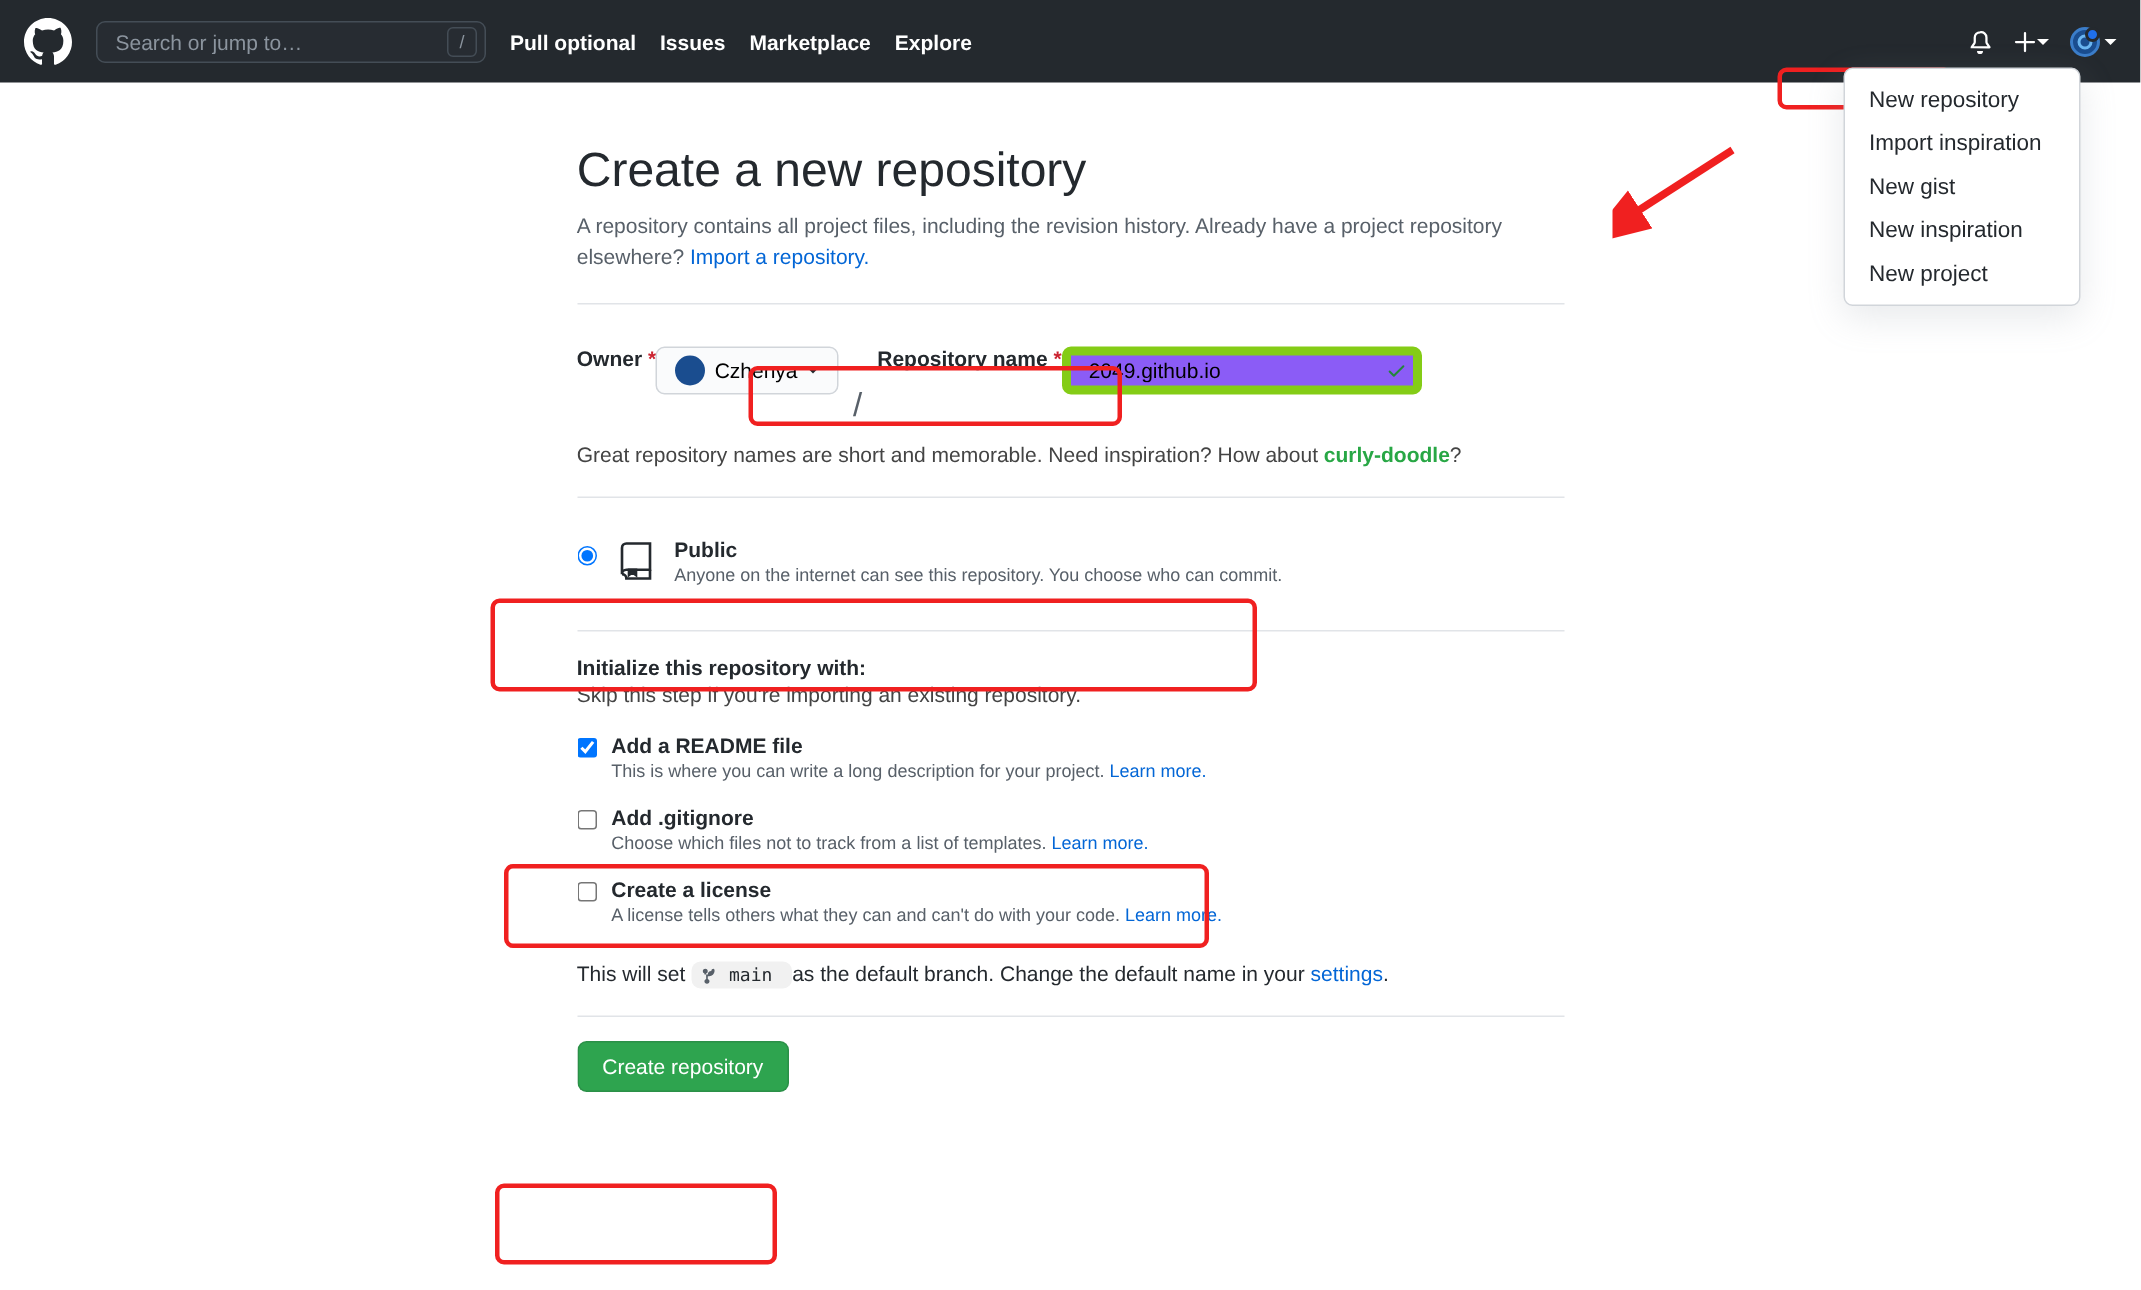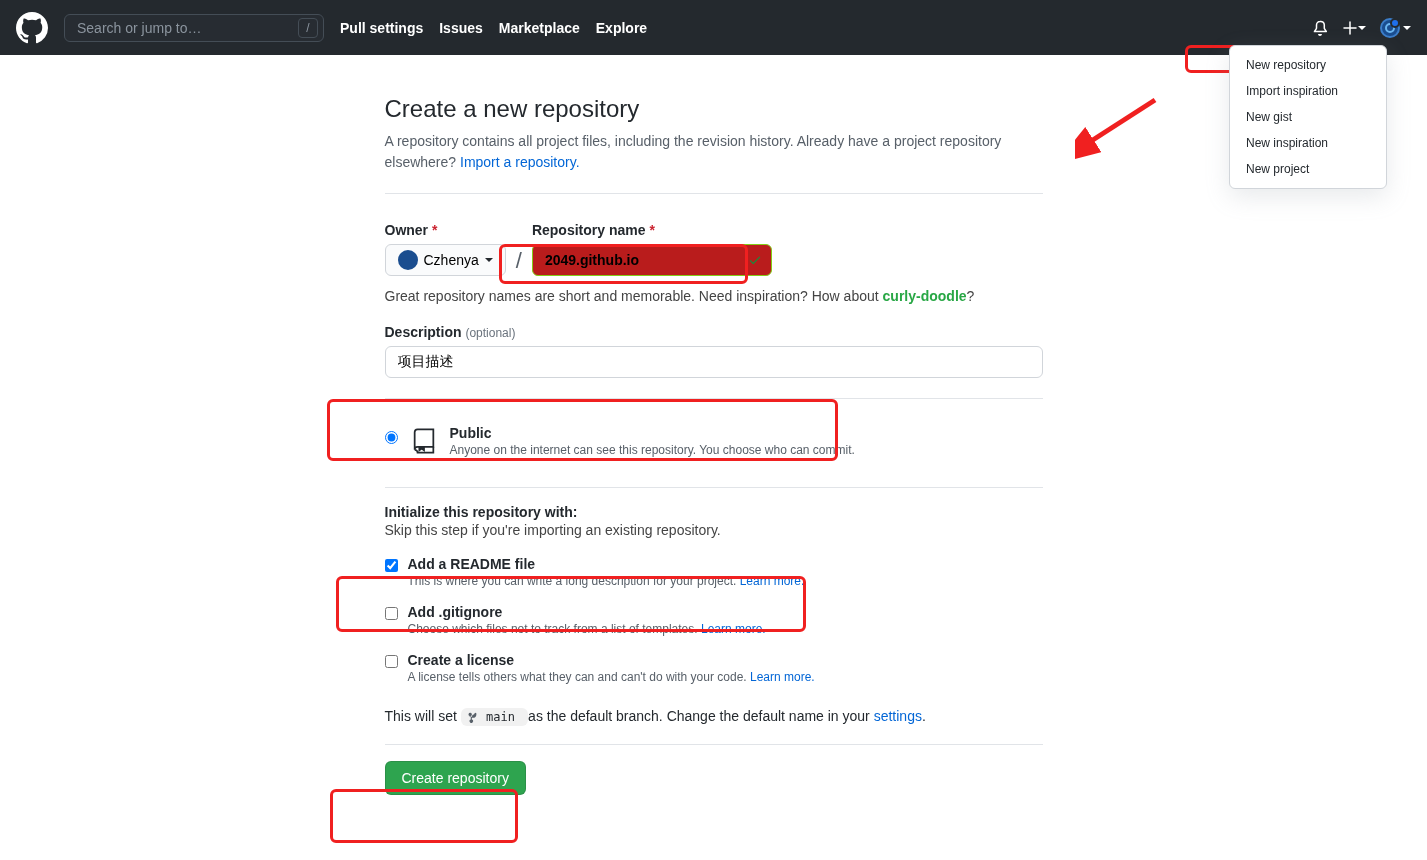--- a/index.html
+++ b/index.html
@@ -16,34 +16,34 @@
 .header-icon { fill: #fff; cursor: pointer; }
 .plus-dropdown { display: flex; align-items: center; cursor: pointer; color: #fff; }
 .avatar { width: 20px; height: 20px; border-radius: 50%; background: #1a4d8f; border: 2px solid #3b7dc9; position: relative; }
 .avatar-inner { position: absolute; top: 3px; left: 3px; width: 10px; height: 10px; border-radius: 50%; border: 2px solid #6ab5f0; }
 .notification-dot { position: absolute; top: -2px; right: -2px; width: 10px; height: 10px; border-radius: 50%; background: #1f6feb; border: 2px solid #24292e; }
 .avatar-wrap { position: relative; display: flex; align-items: center; gap: 3px; cursor: pointer; }
 .dropdown-caret { width: 0; height: 0; border-left: 4px solid transparent; border-right: 4px solid transparent; border-top: 4px solid #fff; }
 
 .dropdown-menu { position: absolute; top: 45px; right: 40px; background: #fff; border: 1px solid #d1d5da; border-radius: 6px; box-shadow: 0 8px 24px rgba(140,149,159,0.2); padding: 6px 0; width: 158px; z-index: 100; }
 .dropdown-menu::before { content: ""; position: absolute; top: -9px; right: 9px; border: 9px solid transparent; border-bottom-color: #fff; }
-.dropdown-item { padding: 6px 16px; font-size: 12px; color: #24292e; cursor: pointer; white-space: nowrap; }
+.dropdown-item { padding: 6px 16px; font-size: 15px; color: #24292e; cursor: pointer; white-space: nowrap; }
 
 .container { max-width: 690px; margin: 40px auto 40px; padding: 0 16px; }
-h1 { font-size: 24px; font-weight: 400; margin-bottom: 8px; }
+h1 { font-size: 32px; font-weight: 400; margin-bottom: 8px; }
 .subhead { color: #586069; font-size: 14px; line-height: 1.5; padding-bottom: 20px; border-bottom: 1px solid #e1e4e8; margin-bottom: 28px; }
 .link { color: #0366d6; text-decoration: none; cursor: pointer; }
 .form-row { display: flex; align-items: flex-start; gap: 8px; margin-bottom: 12px; }
-.form-group { display: flex; flex-direction: column; }
+.form-group { display: flex; flex-direction: row; }
 .form-label { font-weight: 600; font-size: 14px; margin-bottom: 6px; }
 .required { color: #cb2431; }
 .owner-btn { display: flex; align-items: center; gap: 6px; background: #fafbfc; border: 1px solid #d1d5da; border-radius: 6px; padding: 5px 12px; font-size: 14px; font-weight: 500; cursor: pointer; height: 32px; }
 .owner-avatar { width: 20px; height: 20px; border-radius: 50%; background: #1a4d8f; }
 .slash { font-size: 22px; color: #586069; padding: 0 2px; margin-top: 26px; }
-.repo-input { border: 1px solid #84cc16; border-radius: 6px; padding: 5px 32px 5px 12px; font-size: 14px; width: 240px; height: 32px; outline: none; background: #b91c1c; font-weight: bold; }
+.repo-input { border: 6px solid #84cc16; border-radius: 6px; padding: 5px 32px 5px 12px; font-size: 14px; width: 240px; height: 32px; outline: none; background: #8b5cf6; }
 .repo-input-wrap { position: relative; }
 .check-icon { position: absolute; right: 10px; top: 9px; color: #22863a; fill: #22863a; }
 .hint { font-size: 14px; color: #444; margin-bottom: 20px; }
 .suggest-link { color: #28a745; font-weight: 600; text-decoration: none; cursor: pointer; }
 .optional { color: #6a737d; font-weight: 400; font-size: 12px; }
 .desc-input { width: 100%; border: 1px solid #d1d5da; border-radius: 6px; padding: 5px 12px; font-size: 14px; height: 32px; outline: none; margin-top: 6px; }
 .divider { border: none; border-top: 1px solid #e1e4e8; margin: 20px 0 16px; }
 .radio-option { display: flex; align-items: flex-start; gap: 12px; padding: 10px 0; }
 .radio-input { margin-top: 6px; }
 .radio-icon { margin-top: 2px; }
@@ -67,21 +67,21 @@
 
 <div class="header">
   <svg class="logo" viewBox="0 0 16 16">
       <path d="M8 0C3.58 0 0 3.58 0 8c0 3.54 2.29 6.53 5.47 7.59.4.07.55-.17.55-.38 0-.19-.01-.82-.01-1.49-2.01.37-2.53-.49-2.69-.94-.09-.23-.48-.94-.82-1.13-.28-.15-.68-.52-.01-.53.63-.01 1.08.58 1.23.82.72 1.21 1.87.87 2.33.66.07-.52.28-.87.51-1.07-1.78-.2-3.64-.89-3.64-3.95 0-.87.31-1.59.82-2.15-.08-.2-.36-1.02.08-2.12 0 0 .67-.21 2.2.82.64-.18 1.32-.27 2-.27.68 0 1.36.09 2 .27 1.53-1.04 2.2-.82 2.2-.82.44 1.1.16 1.92.08 2.12.51.56.82 1.27.82 2.15 0 3.07-1.87 3.75-3.65 3.95.29.25.54.73.54 1.48 0 1.07-.01 1.93-.01 2.2 0 .21.15.46.55.38A8.013 8.013 0 0016 8c0-4.42-3.58-8-8-8z"></path>
     </svg>
   <div class="search-container">
     <input class="search-input" placeholder="Search or jump to…" style="">
     <span class="search-slash">/</span>
   </div>
   <nav class="nav-links">
-    <a class="nav-link">Pull settings</a>
+    <a class="nav-link">Pull optional</a>
     <a class="nav-link">Issues</a>
     <a class="nav-link">Marketplace</a>
     <a class="nav-link">Explore</a>
   </nav>
   <div class="header-right">
     <svg class="header-icon" width="16" height="16" viewBox="0 0 16 16">
         <path d="M8 16a2 2 0 001.985-1.75c.017-.137-.097-.25-.235-.25h-3.5c-.138 0-.252.113-.235.25A2 2 0 008 16z"></path>
         <path d="M8 1.5A3.5 3.5 0 004.5 5v2.947c0 .346-.102.683-.294.97l-1.703 2.556a.018.018 0 00-.003.01l.1.006c0 .002.002.004.004.006a.017.017 0 00.006.004l.7.001h10.964l.007-.001a.016.016 0 00.006-.004.016.016 0 00.004-.006l.001-.007a.017.017 0 00-.003-.01l-1.703-2.554a1.75 1.75 0 01-.294-.97V5A3.5 3.5 0 008 1.5z" fill="none" stroke="#fff" stroke-width="1.5"></path>
       </svg>
     <div class="plus-dropdown">
@@ -134,24 +134,20 @@
           </svg>
       </div>
     </div>
   </div>
 
   <p class="hint">
     <span>Great repository names are short and memorable. Need inspiration? How about </span>
     <a class="suggest-link">curly-doodle</a><span>?</span>
   </p>
 
-  <div>
-    <label class="form-label"><span>Description</span> <span class="optional">(optional)</span></label>
-    <input class="desc-input" value="项目描述" style="">
-  </div>
 
   <hr class="divider">
 
   <div class="radio-option">
     <input type="radio" class="radio-input" checked="" style="">
     <svg class="radio-icon" width="28" height="28" viewBox="0 0 24 24" fill="none" stroke="#24292e" stroke-width="1.5">
         <path d="M4 19.5A2.5 2.5 0 016.5 17H20V2H6.5A2.5 2.5 0 004 4.5v15z"></path>
         <path d="M4 19.5A2.5 2.5 0 016.5 22H20v-5"></path>
         <path d="M8 20l2-1.5L12 20v-3H8v3z" fill="#24292e"></path>
       </svg>

